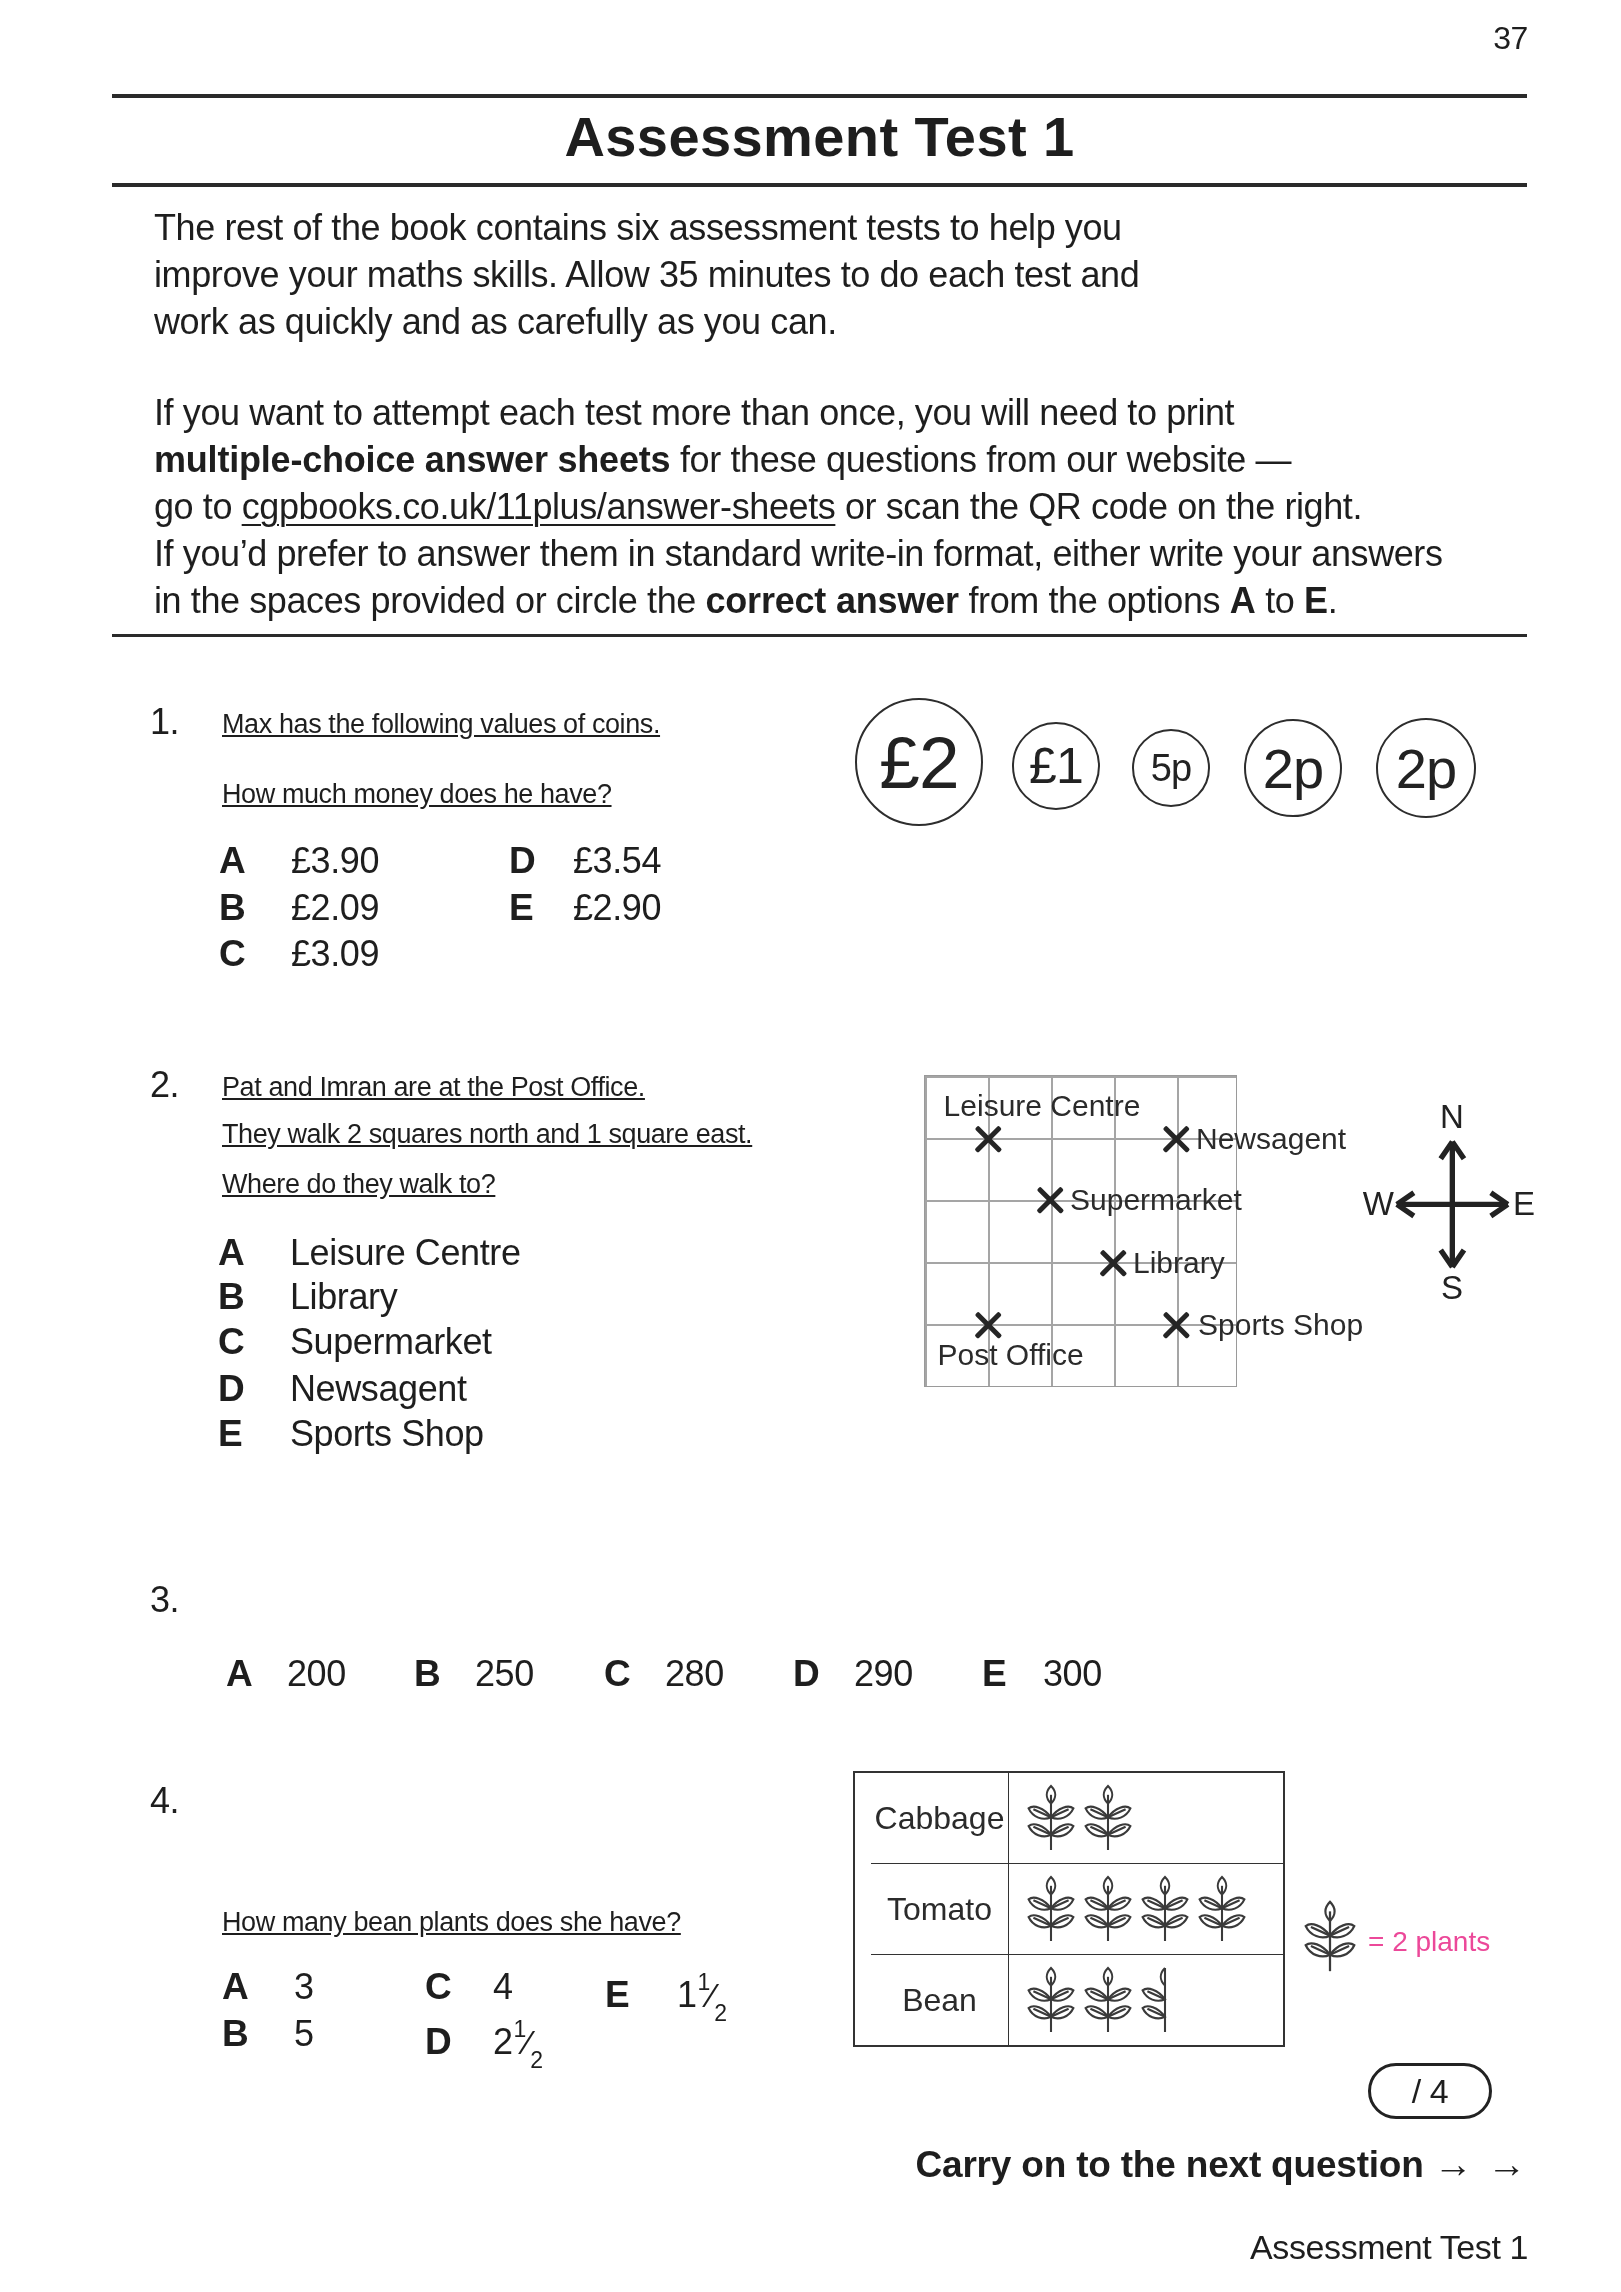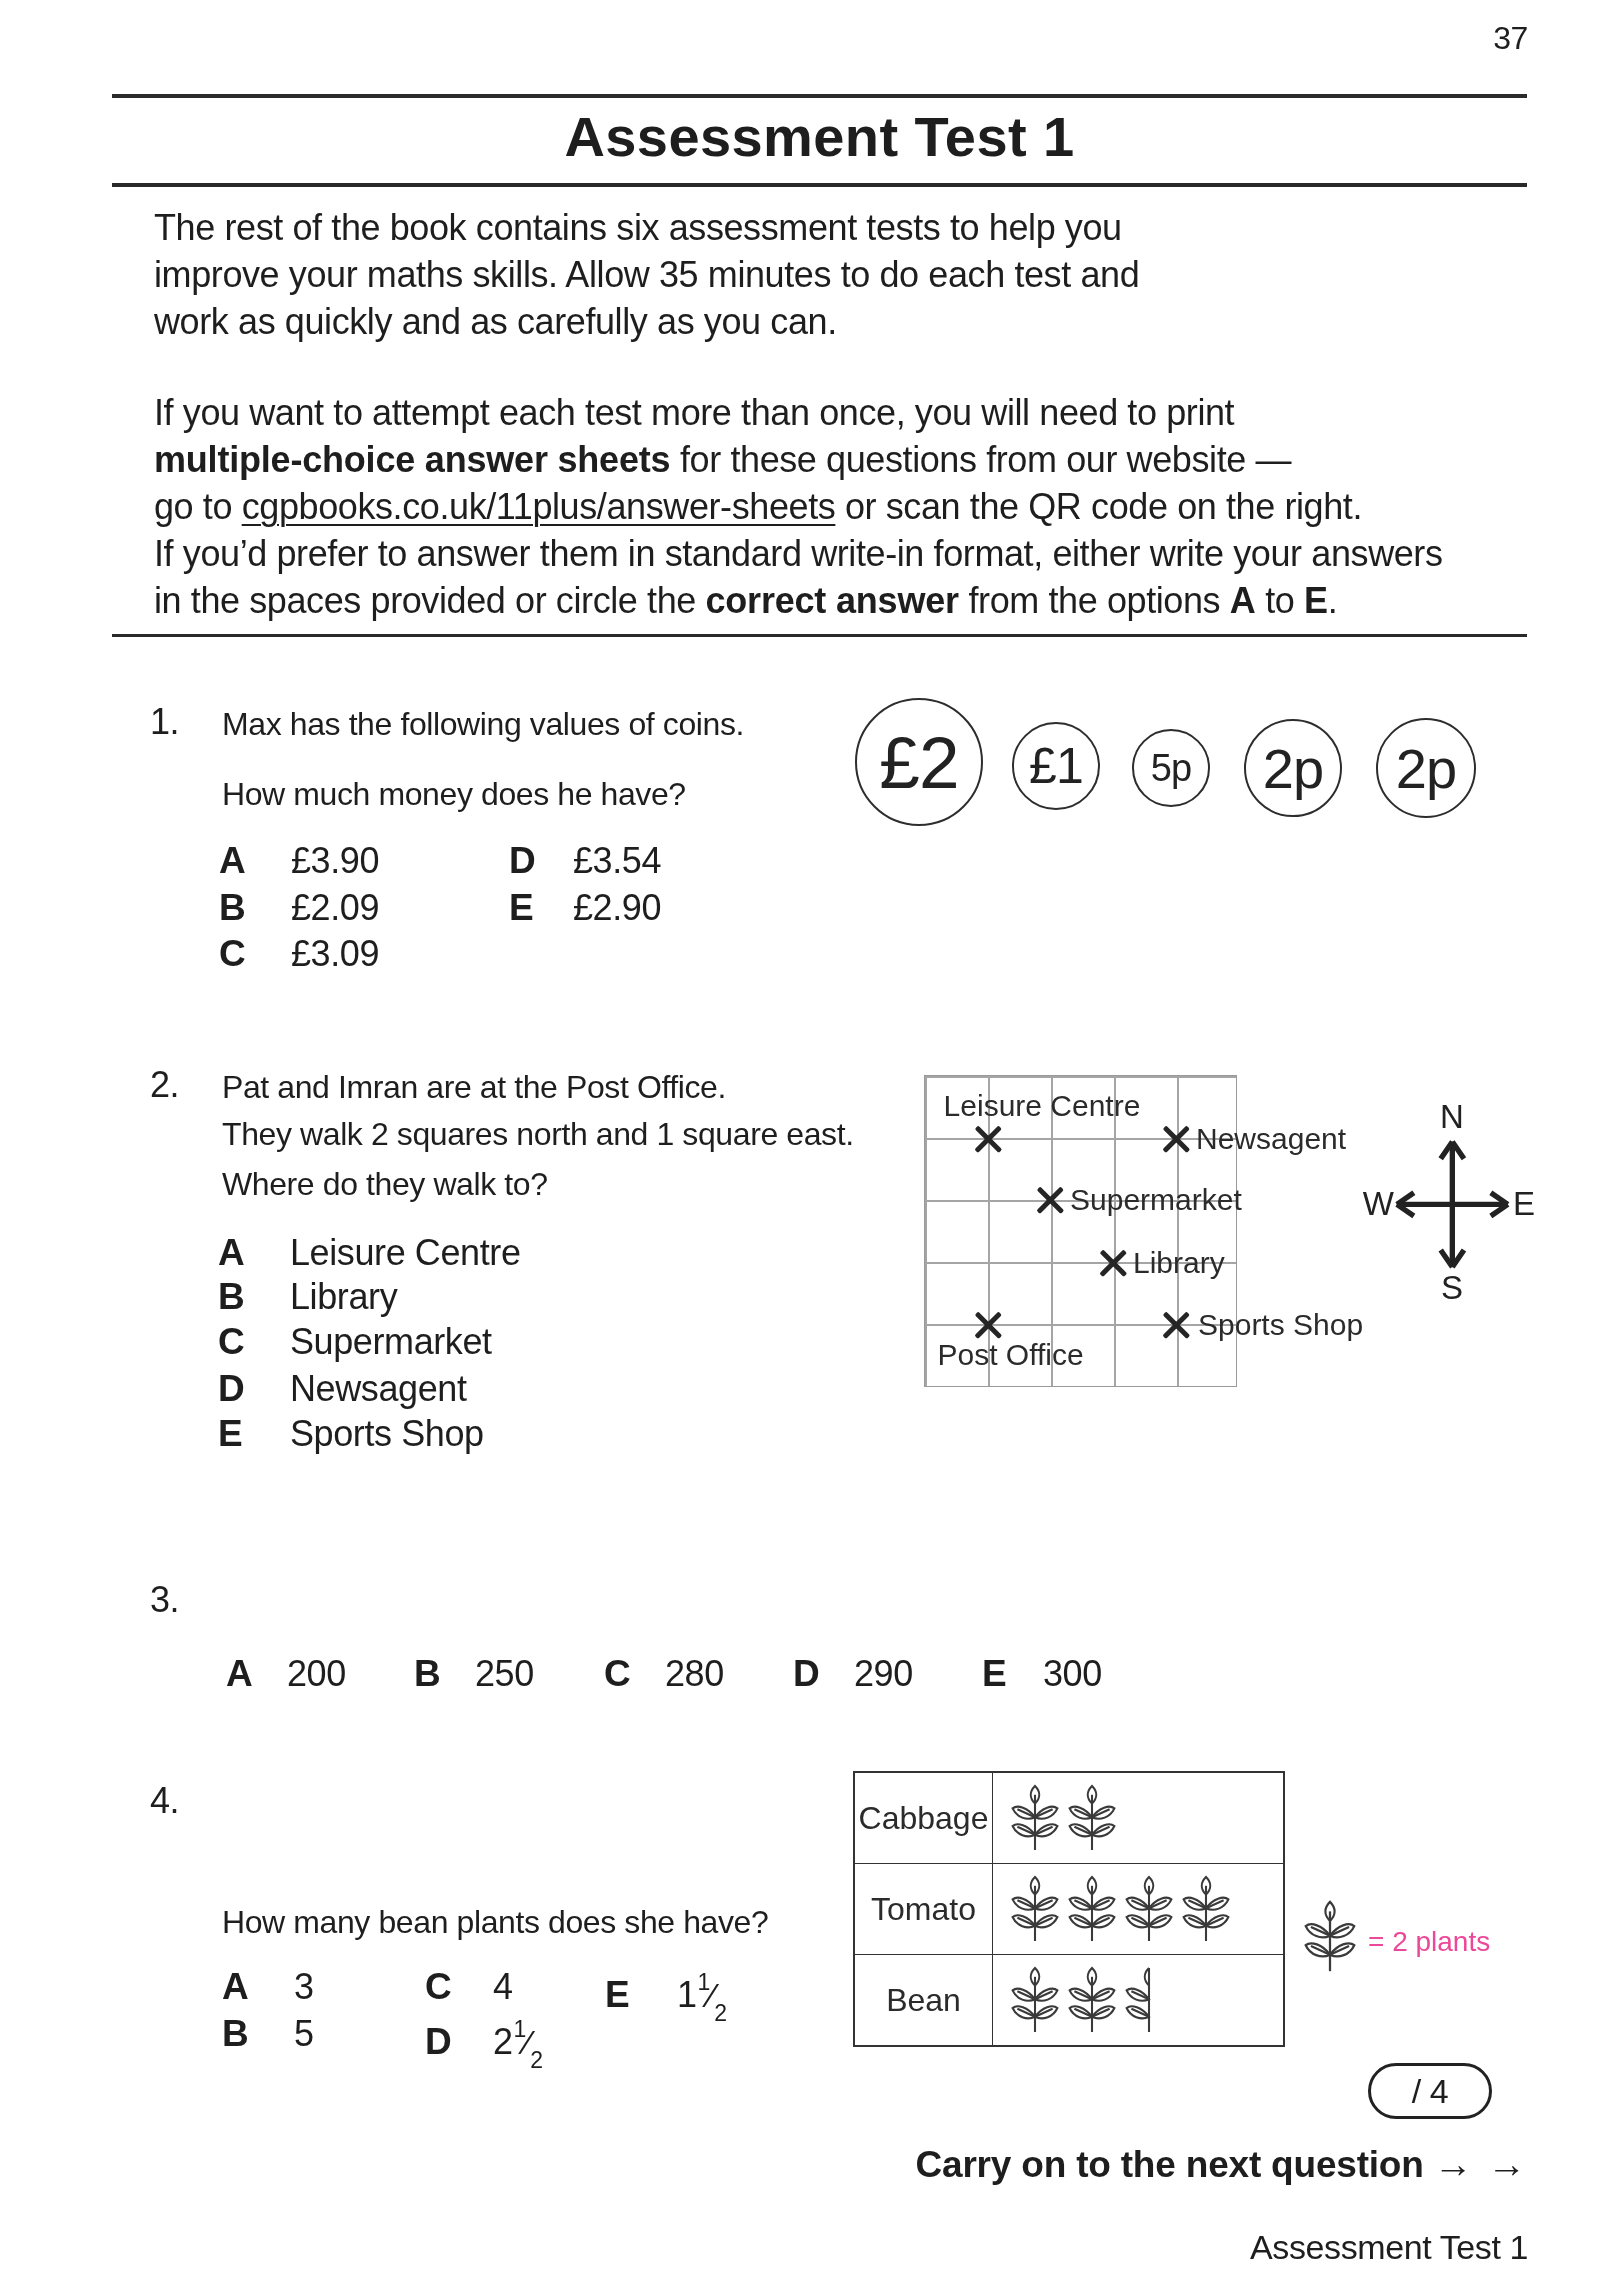--- a/index.html
+++ b/index.html
@@ -4,21 +4,21 @@
 <style>
   html,body{margin:0;padding:0;background:#ffffff;}
   .page{position:relative;width:1621px;height:2293px;background:#ffffff;overflow:hidden;
         font-family:"Liberation Sans",sans-serif;color:#1e1e1e;letter-spacing:-0.4px;}
   .abs{position:absolute;}
   .rule{position:absolute;left:112px;width:1415px;background:#2a2a2a;}
   .page-number{position:absolute;top:19.7px;right:93px;font-size:32px;font-weight:300;}
   .title{position:absolute;top:104px;left:112px;width:1415px;text-align:center;
          font-size:56px;font-weight:700;letter-spacing:0.4px;margin:0;}
   .body-text{font-size:36px;font-weight:300;line-height:47px;white-space:pre-line;}
-  .qtext{position:absolute;font-size:32px;font-weight:300;line-height:47px;white-space:pre-line;}
+  .qtext{position:absolute;font-size:27px;font-weight:300;line-height:47px;white-space:pre-line;text-decoration:underline;}
   .qnum{position:absolute;font-size:36px;font-weight:300;}
   b{font-weight:700;letter-spacing:-0.2px;}
   .link{text-decoration:underline;text-underline-offset:4.5px;text-decoration-thickness:1.8px;}
   .opt{position:absolute;display:flex;align-items:baseline;font-size:36px;line-height:45px;}
   .opt .letter{font-weight:700;width:72px;font-size:37px;}
   .opt .val{font-weight:300;}
   .opt-col2 .letter{width:64px;}
   .opt-q3 .letter{width:61px;}
   sup.fr-n{font-size:23px;position:relative;top:-3.6px;left:0.9px;font-weight:300;}
   .fr-s{font-size:34px;font-weight:300;}
@@ -36,21 +36,21 @@
   .xmark::before,.xmark::after{content:"";position:absolute;left:50%;top:50%;width:34px;height:5.4px;
         background:#252525;border-radius:1.8px;}
   .xmark::before{transform:translate(-50%,-50%) rotate(45deg);}
   .xmark::after{transform:translate(-50%,-50%) rotate(-45deg);}
   .map-label{position:absolute;font-size:30px;letter-spacing:0;color:#2b2b2b;white-space:nowrap;font-weight:400;}
   .vcenter{transform:translateY(-50%);}
   .compass{position:absolute;left:1370px;top:1102px;width:179px;height:202px;}
   .compass-letter{position:absolute;font-size:33px;color:#222;letter-spacing:0;font-weight:400;}
   
   .ptable{position:absolute;left:853px;top:1771px;width:432px;border:2.7px solid #333;box-sizing:border-box;}
-  .prow{display:flex;height:90px;}
+  .prow{display:flex;height:90px;margin-left:16px;}
   .prow + .prow{border-top:1.8px solid #333;}
   .plabel{width:138px;border-right:1.8px solid #333;display:flex;align-items:center;
           justify-content:center;font-size:32px;letter-spacing:0;color:#2b2b2b;box-sizing:border-box;}
   .picons{flex:1;display:flex;align-items:center;gap:9px;padding-left:18px;}
   .plant{width:48px;height:70px;display:block;}
   .plant path{fill:none;stroke:#3a3a3a;stroke-width:2.6;}
   .legend-icon{position:absolute;left:1304px;top:1899px;width:52px;height:75px;}
   .legend-icon .plant{width:52px;height:75px;}
   .legend-text{position:absolute;left:1368px;top:1926px;font-size:28px;letter-spacing:0;color:#ec4899;}
   .score-box{position:absolute;left:1368px;top:2063px;width:124px;height:56px;border:3.6px solid #222;

